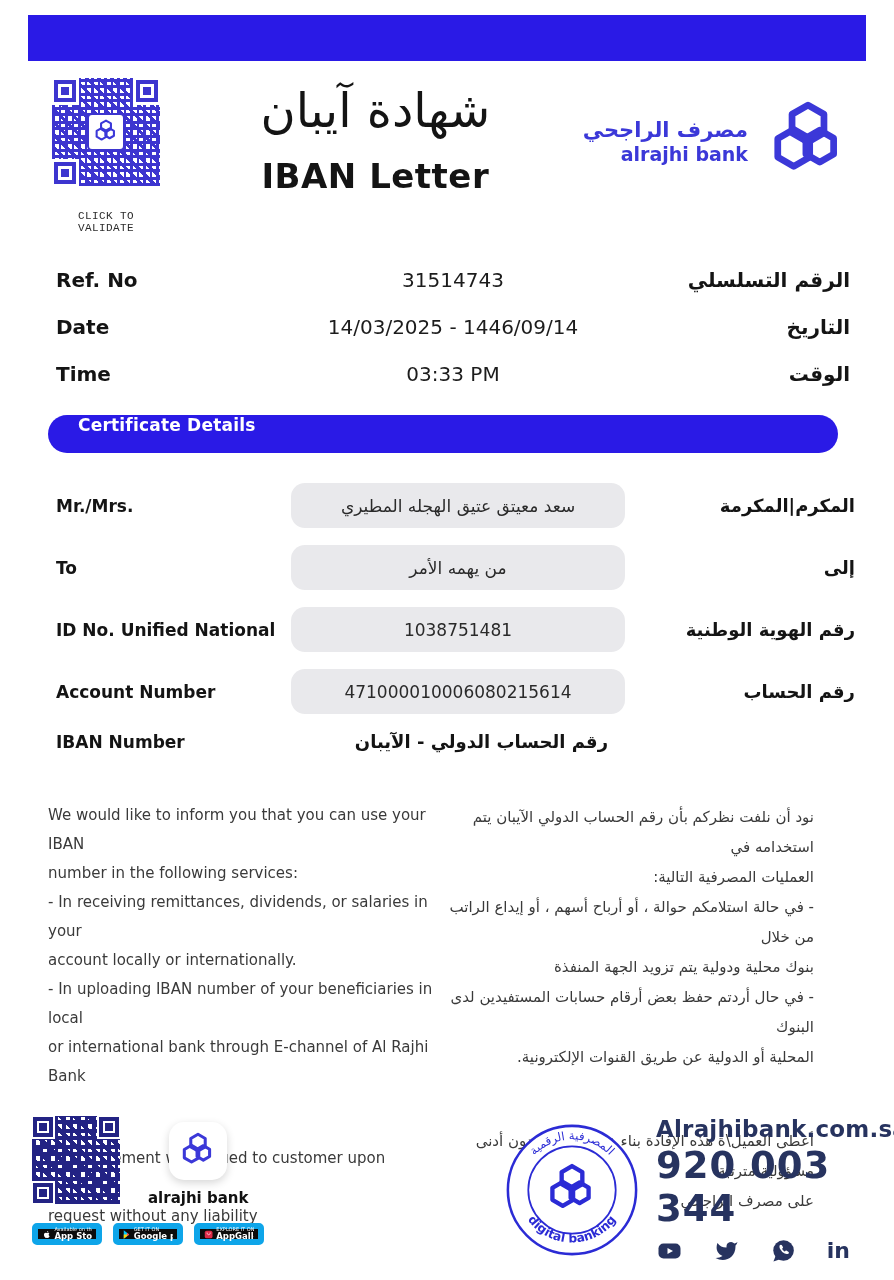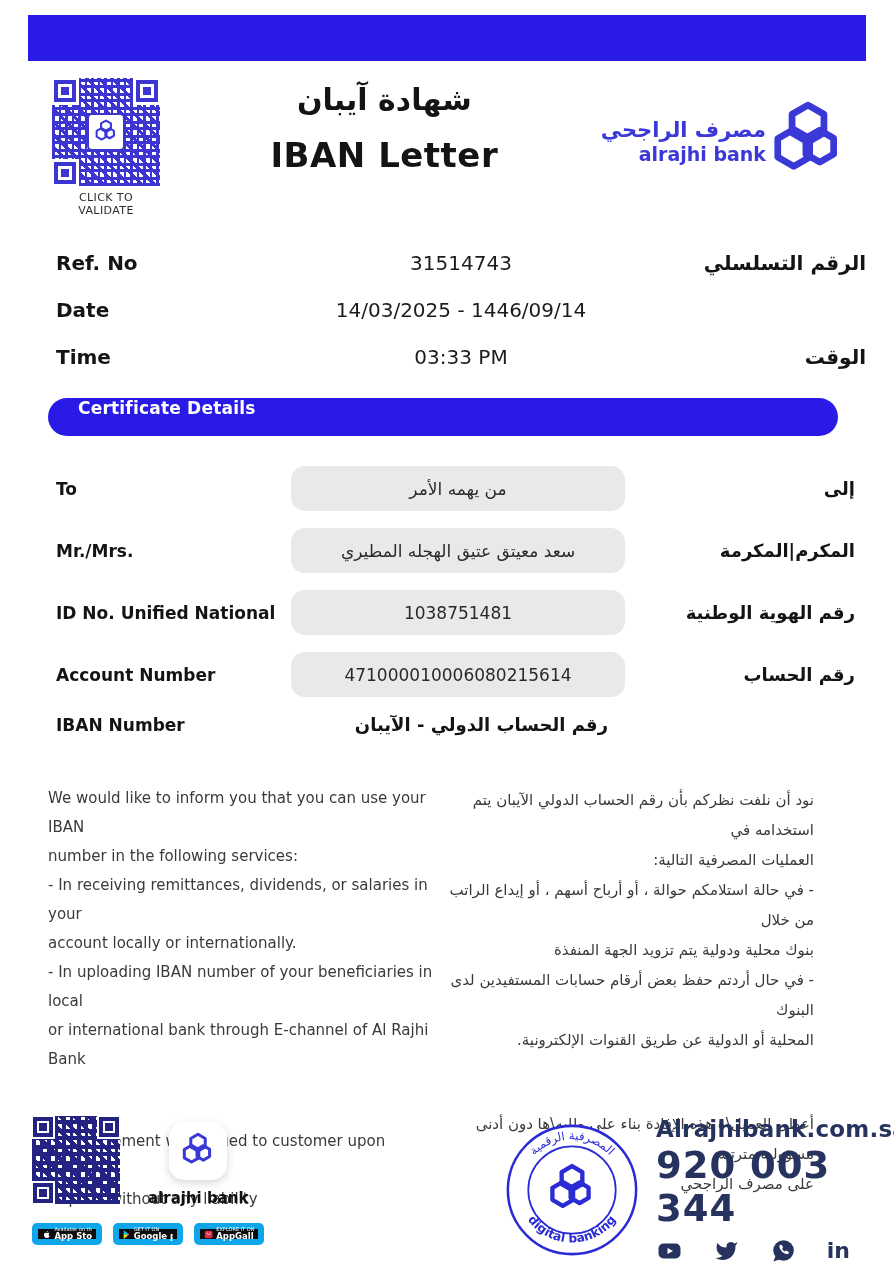--- a/index.html
+++ b/index.html
@@ -24,31 +24,31 @@
   .qr{position:relative;width:108px;height:108px;background:#fff;--qc:#3d35cf;
       background-image:
         repeating-linear-gradient(45deg, var(--qc) 0 3px, transparent 3px 9px),
         repeating-linear-gradient(0deg, var(--qc) 0 3px, transparent 3px 6px, var(--qc) 6px 9px, transparent 9px 14px),
         repeating-linear-gradient(90deg, var(--qc) 0 3px, transparent 3px 7px, var(--qc) 7px 9px, transparent 9px 13px);}
   .qr .f{position:absolute;width:22px;height:22px;border:4px solid var(--qc);background:#fff;box-shadow:0 0 0 3px #fff;}
   .qr .f::after{content:"";position:absolute;inset:3px;background:var(--qc);}
   .qr .f.tl{left:2px;top:2px}.qr .f.tr{right:2px;top:2px}.qr .f.bl{left:2px;bottom:2px}
   .qr-center{position:absolute;inset:0;margin:auto;width:38px;height:38px;background:#fff;
              border:2px solid var(--qc);border-radius:5px;display:flex;align-items:center;justify-content:center;}
-  .qr-caption{margin-top:5px;width:108px;text-align:center;font-size:11px;letter-spacing:.4px;color:#2c2c2c;cursor:pointer;}
+  .qr-caption{margin-top:24px;width:108px;text-align:center;font-size:11px;letter-spacing:.4px;color:#2c2c2c;cursor:pointer;font-family:Liberation Mono, monospace;}
   .titles{flex:1;text-align:center;padding-top:4px;}
-  .title-ar{font-size:30px;font-weight:bold;direction:rtl;}
+  .title-ar{font-size:48px;font-weight:normal;direction:rtl;}
   .title-en{font-size:34px;font-weight:bold;margin-top:18px;letter-spacing:.5px;}
-  .brand{flex:0 0 auto;display:flex;align-items:center;gap:0;margin-top:22px;}
+  .brand{flex:0 0 auto;display:flex;align-items:center;gap:18px;margin-top:22px;}
   .brand-names{text-align:right;color:var(--logo-blue);line-height:1.25;}
   .brand-ar{font-size:21px;font-weight:bold;direction:rtl;}
   .brand-en{font-size:19px;font-weight:bold;}
   .emblem{color:var(--logo-blue);}
   
-  .meta{margin-top:22px;padding:0 28px 0 56px;}
+  .meta{margin-top:22px;padding:0 44px 0 56px;}
   .meta-row{display:grid;grid-template-columns:210px 1fr 210px;align-items:center;height:47px;}
   .meta-label{font-size:20px;font-weight:bold;}
   .meta-value{text-align:center;font-size:20px;color:#1c1c1c;}
   .meta-ar{text-align:right;font-size:20px;font-weight:bold;direction:rtl;}
   
   .banner{margin:18px 56px 0 48px;height:38px;background:var(--blue);border-radius:19px;
           display:flex;padding-left:30px;}
   .banner span{color:#fff;font-size:17px;font-weight:bold;letter-spacing:.2px;}
   
   .fields{margin-top:30px;padding:0 56px;}
@@ -142,42 +142,43 @@
 
 <div class="meta">
   <div class="meta-row">
     <div class="meta-label">Ref. No</div>
     <div class="meta-value">31514743</div>
     <div class="meta-ar">الرقم التسلسلي</div>
   </div>
   <div class="meta-row">
     <div class="meta-label">Date</div>
     <div class="meta-value">14/03/2025 - 1446/09/14</div>
+    <div class="meta-ar">التاريخ</div>
   </div>
   <div class="meta-row">
     <div class="meta-label">Time</div>
     <div class="meta-value">03:33 PM</div>
     <div class="meta-ar">الوقت</div>
   </div>
 </div>
 
 <div class="banner">
   <span>Certificate Details</span>
 </div>
 
 <div class="fields">
   <div class="field-row">
+    <div class="field-label">Mr./Mrs.</div>
+    <div class="pill" dir="rtl">سعد معيتق عتيق الهجله المطيري</div>
+    <div class="field-ar">المكرم|المكرمة</div>
+  </div>
+  <div class="field-row">
     <div class="field-label">To</div>
     <div class="pill" dir="rtl">من يهمه الأمر</div>
     <div class="field-ar">إلى</div>
-  </div>
-  <div class="field-row">
-    <div class="field-label">Mr./Mrs.</div>
-    <div class="pill" dir="rtl">سعد معيتق عتيق الهجله المطيري</div>
-    <div class="field-ar">المكرم|المكرمة</div>
   </div>
   <div class="field-row">
     <div class="field-label">ID No. Unified National</div>
     <div class="pill">1038751481</div>
     <div class="field-ar">رقم الهوية الوطنية</div>
   </div>
   <div class="field-row">
     <div class="field-label">Account Number</div>
     <div class="pill">471000010006080215614</div>
     <div class="field-ar">رقم الحساب</div>

